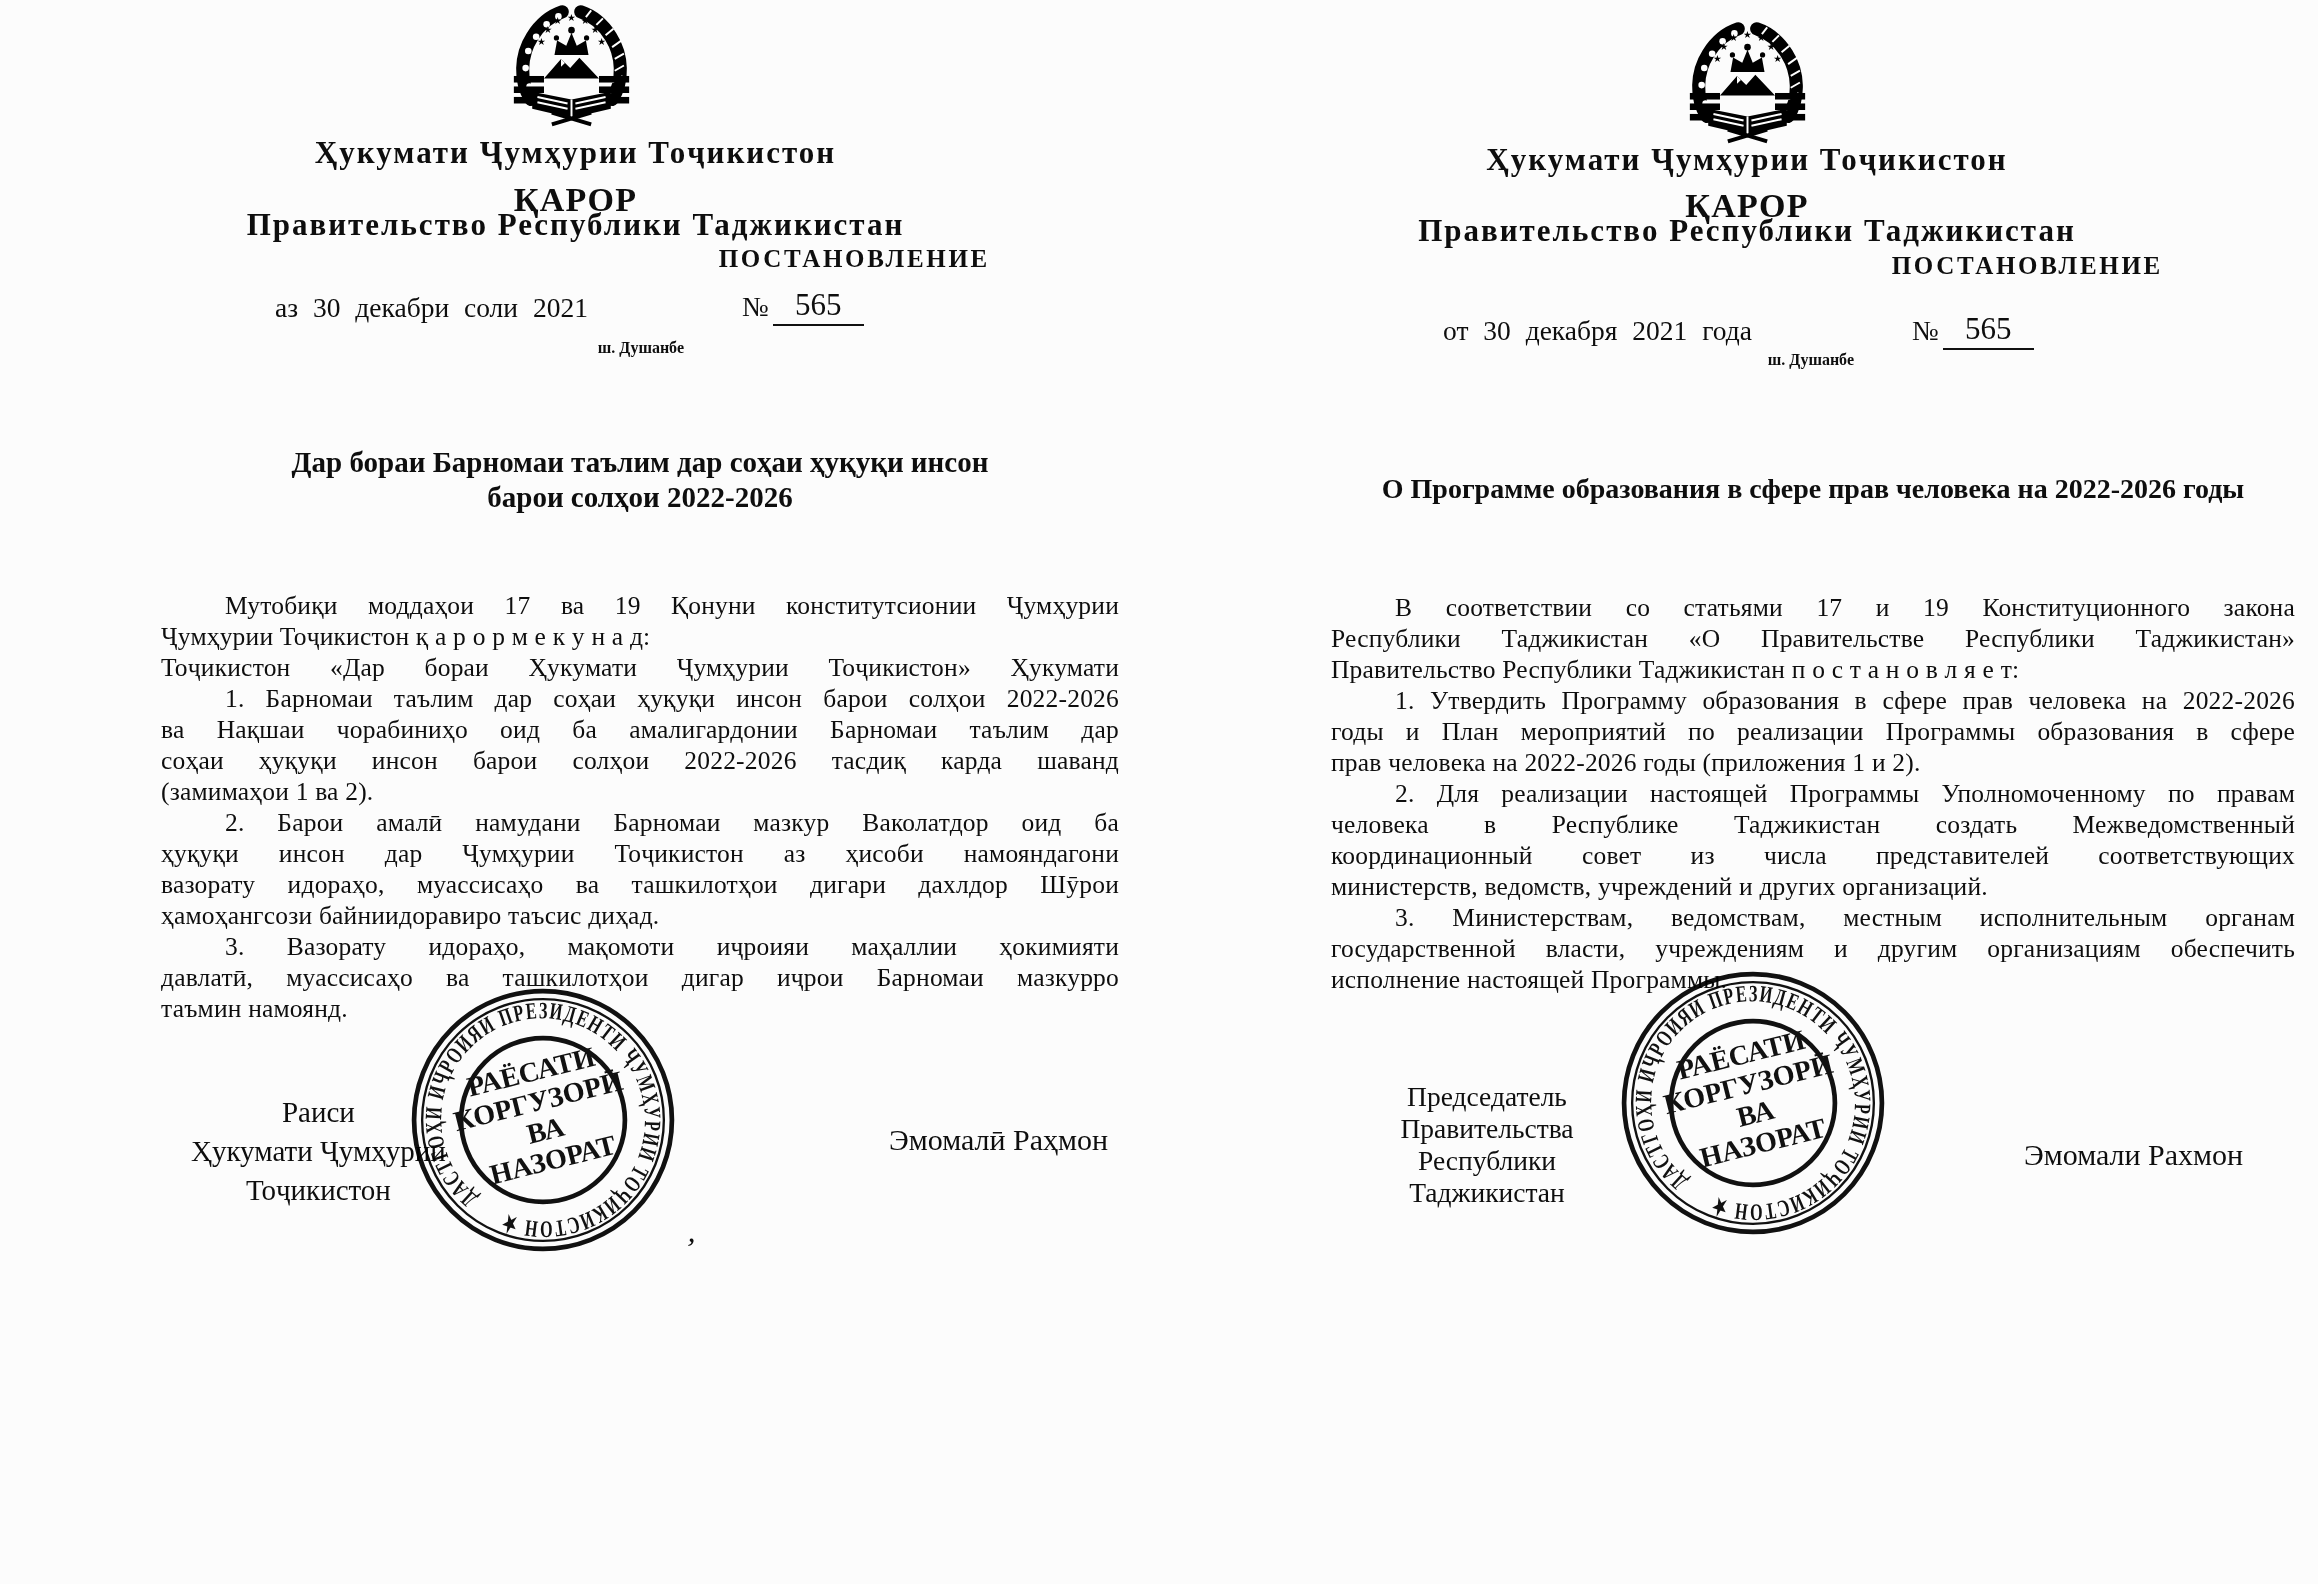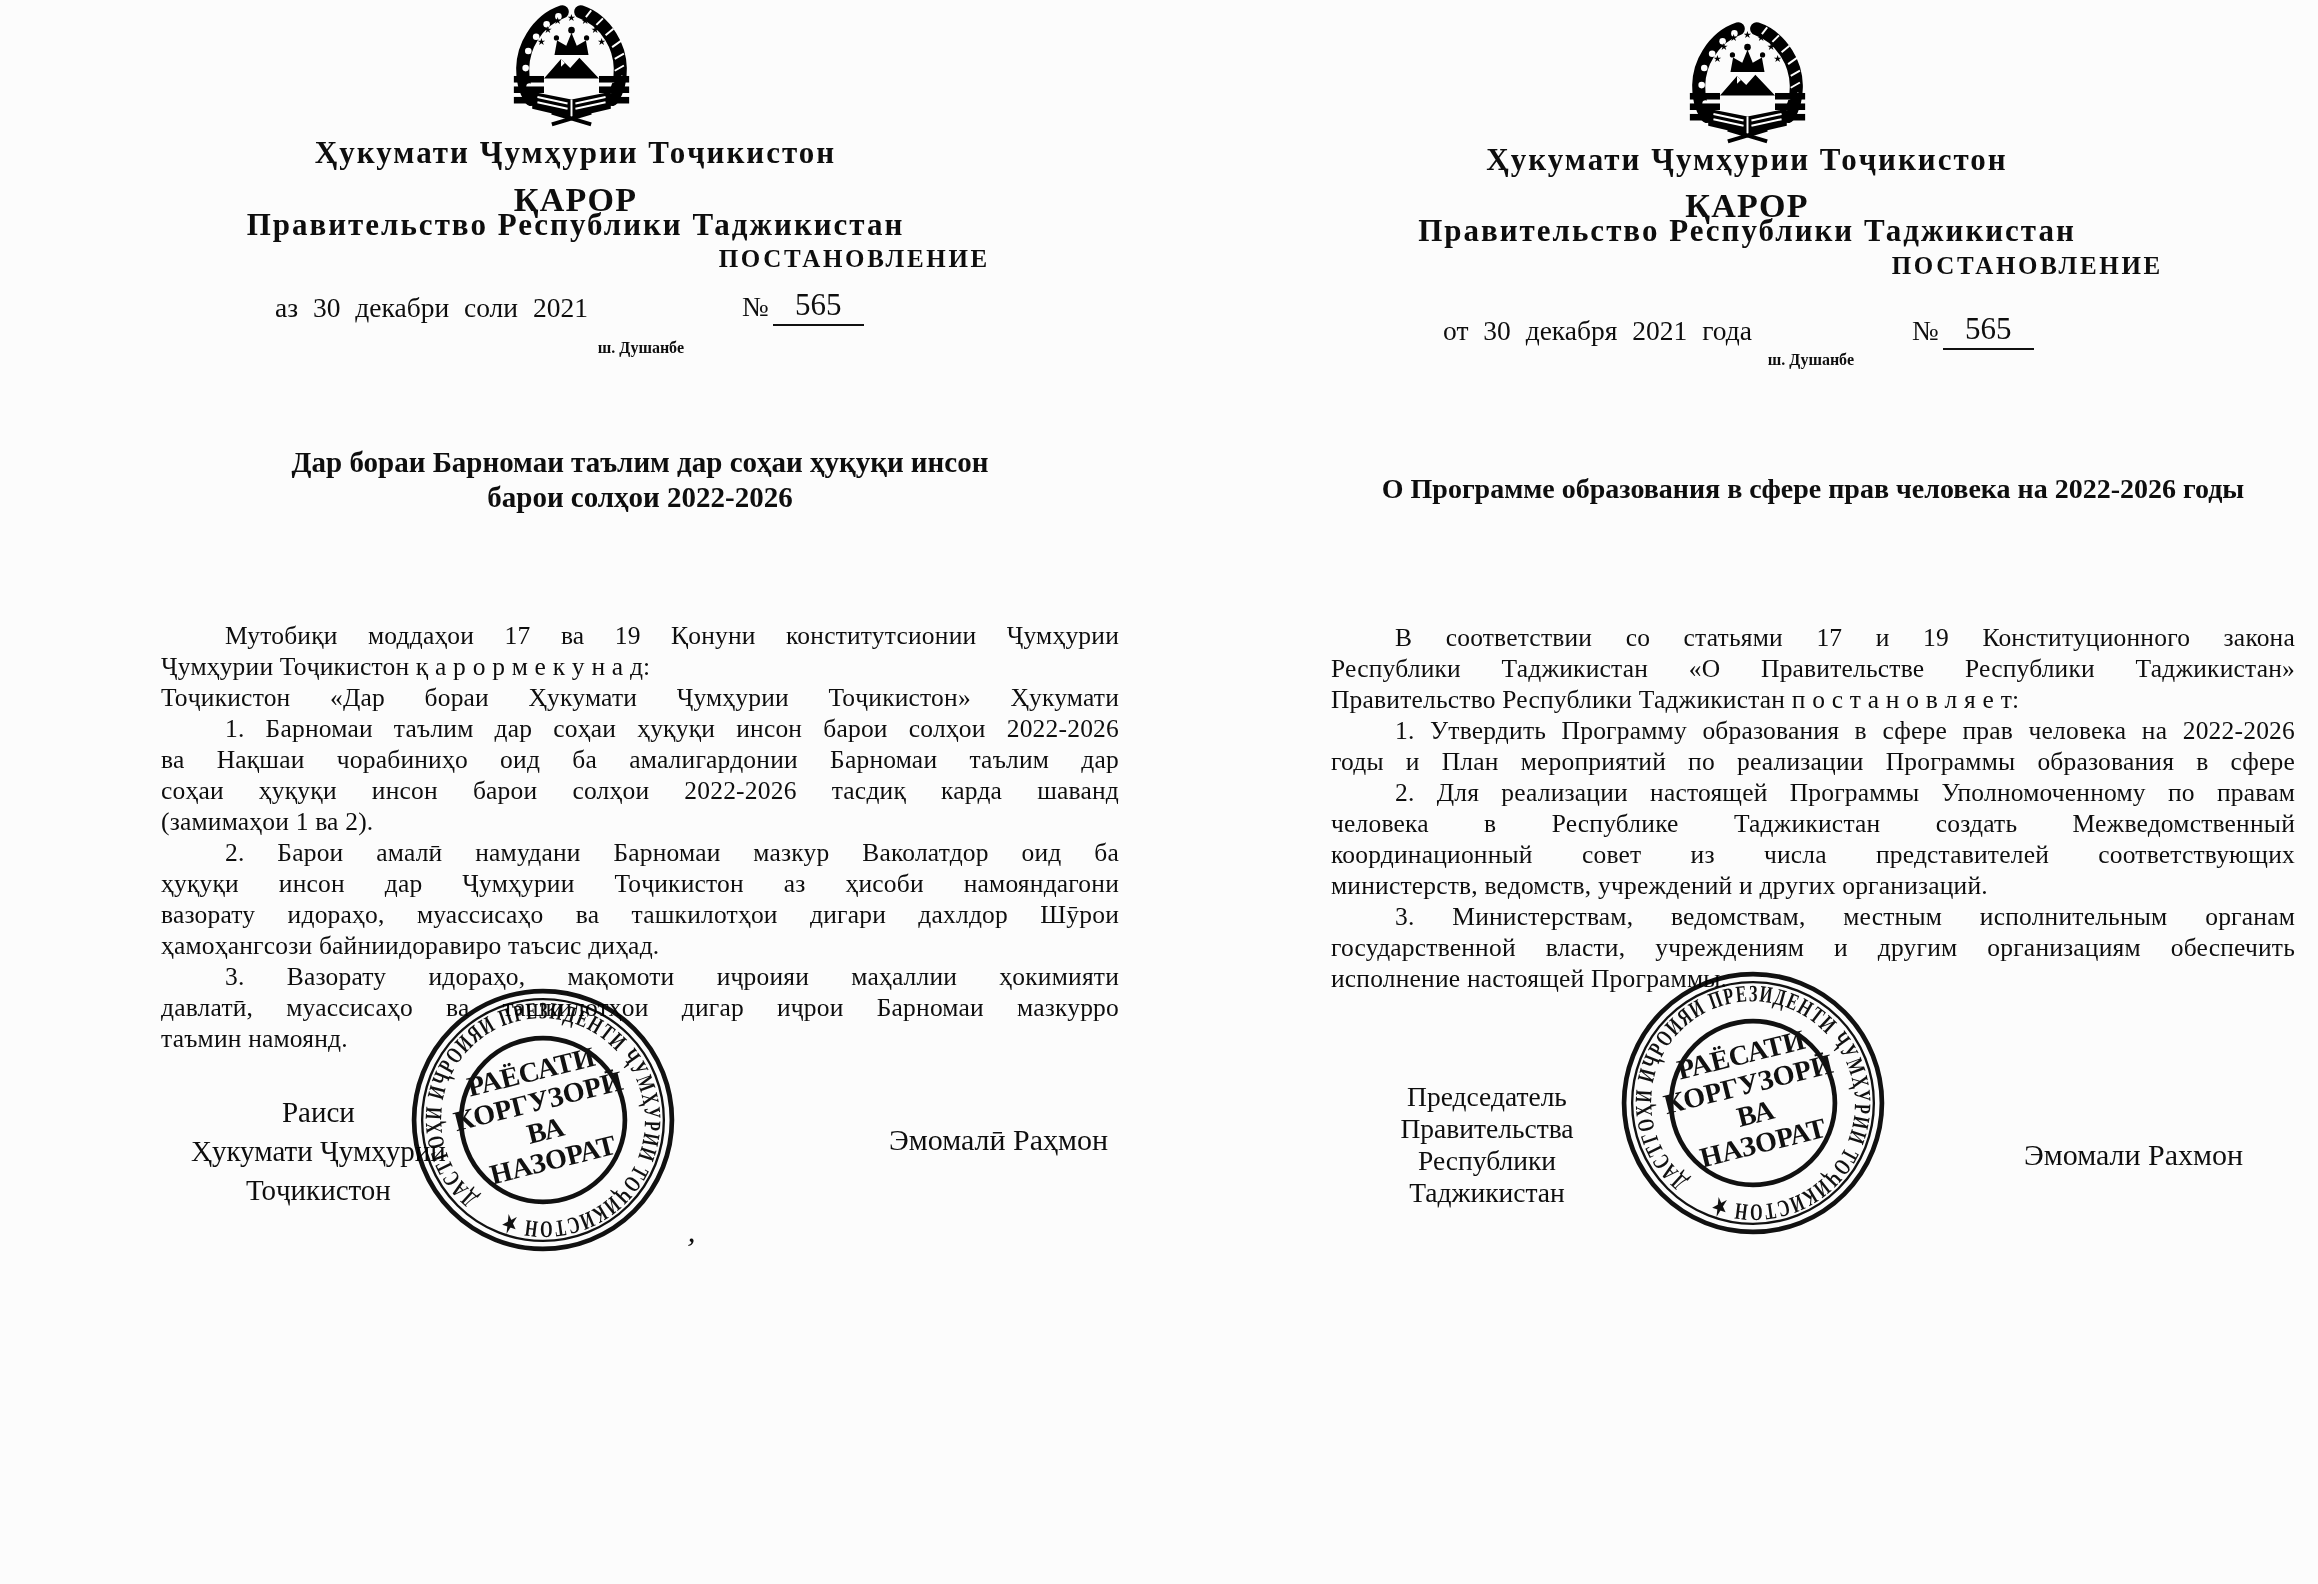--- a/index.html
+++ b/index.html
@@ -43,21 +43,21 @@
   .city{position:absolute;left:315px;width:208px;text-align:right;font-weight:bold;font-size:16px;}
   .pl .city{top:339px;}
   .pr .city{top:351px;}
 
   .title{position:absolute;left:0;width:100%;text-align:center;font-weight:bold;}
   .pl .title{top:445px;}
   .pr .title{top:471px;}
   .title .bline{font-size:29px;line-height:35px;height:35px;}
   .pr .title .bline{font-size:28px;}
 
-  .body{position:absolute;left:0;width:100%;margin-top:30px;}
+  .body{position:absolute;left:0;width:100%;}
   .pl .body{top:590px;}
   .pr .body{top:592px;}
   .body .bline{font-size:25.5px;line-height:31px;height:31px;overflow:hidden;letter-spacing:0.2px;}
   .body .bline.just{text-align:justify;text-align-last:justify;}
   .body .bline.first{text-indent:64px;}
 
   .sig{position:absolute;text-align:center;}
   .pl .sig{left:13.4px;top:1093px;width:288px;}
   .pr .sig{left:12px;top:1081px;width:288px;}
   .sig .bline{font-size:29px;line-height:39px;}
@@ -287,20 +287,21 @@
 
     <div class="body">
       <div>
           <div class="bline first just">В соответствии со статьями 17 и 19 Конституционного закона</div>
           <div class="bline just">Республики Таджикистан «О Правительстве Республики Таджикистан»</div>
           <div class="bline">Правительство Республики Таджикистан п о с т а н о в л я е т:</div>
         </div>
       <div>
           <div class="bline first just">1. Утвердить Программу образования в сфере прав человека на 2022-2026</div>
           <div class="bline just">годы и План мероприятий по реализации Программы образования в сфере</div>
+          <div class="bline">прав человека на 2022-2026 годы (приложения 1 и 2).</div>
         </div>
       <div>
           <div class="bline first just">2. Для реализации настоящей Программы Уполномоченному по правам</div>
           <div class="bline just">человека в Республике Таджикистан создать Межведомственный</div>
           <div class="bline just">координационный совет из числа представителей соответствующих</div>
           <div class="bline">министерств, ведомств, учреждений и других организаций.</div>
         </div>
       <div>
           <div class="bline first just">3. Министерствам, ведомствам, местным исполнительным органам</div>
           <div class="bline just">государственной власти, учреждениям и другим организациям обеспечить</div>

